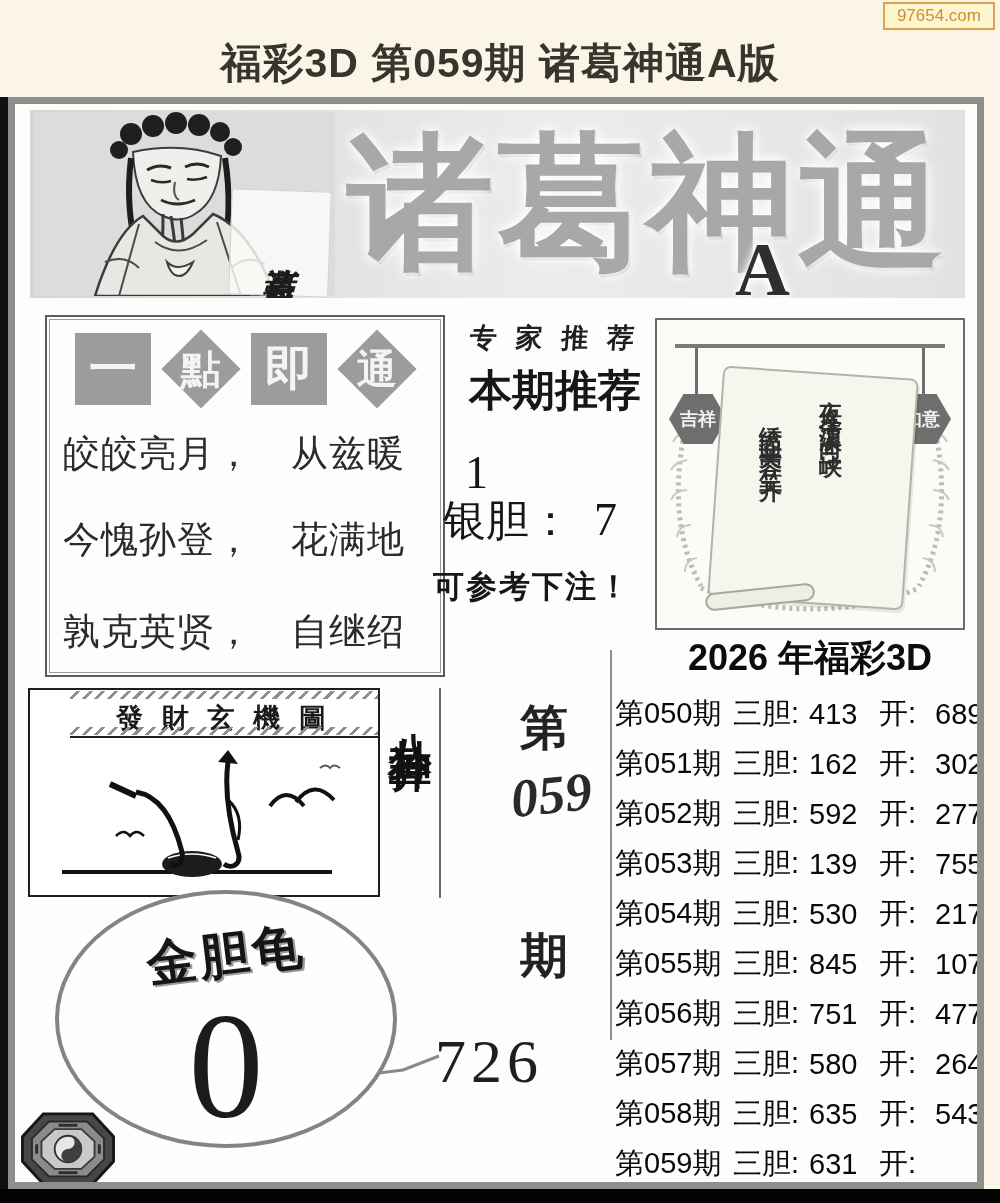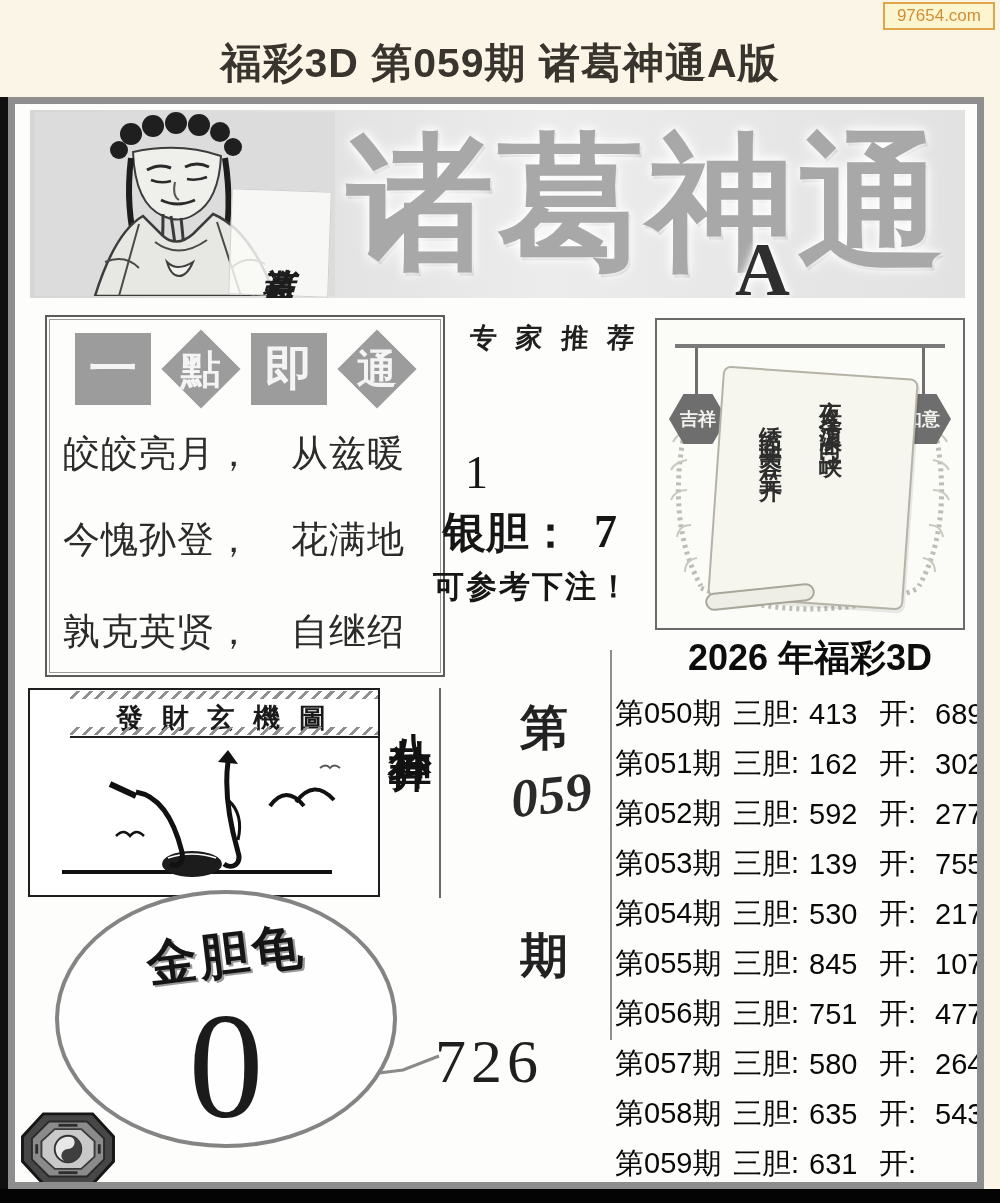--- a/index.html
+++ b/index.html
@@ -83,21 +83,21 @@
     letter-spacing:6px; color:#1f1f1f; transform:skewX(-4deg);
   }
   .rec-current {
     position:absolute; left:422px; top:258px; width:236px; text-align:center;
     font-family:"Liberation Serif", serif; font-weight:bold; font-size:43px; color:#161616;
   }
   .rec-line {
     position:absolute; left:428px; width:230px; display:flex; align-items:baseline;
     font-family:"Liberation Serif", serif; font-size:43px; color:#161616;
   }
-  .rec-gold { top:342px; } .rec-silver { top:400px;font-weight:bold; }
+  .rec-gold { top:342px; } .rec-silver { top:388px; }
   .rec-line .val { margin-left:22px; font-size:46px; }
   .rec-note {
     position:absolute; left:418px; top:462px; width:246px;
     font-family:"Liberation Serif", serif; font-weight:bold; font-size:31px;
     letter-spacing:2px; color:#161616; white-space:nowrap;
   }
   
   .scroll-box {
     position:absolute; left:640px; top:214px; width:310px; height:312px;
     border:2px solid #6a6a6a; background:#fbfbf8; overflow:hidden;
@@ -266,20 +266,21 @@
               <span>通</span>
             </div>
           </div>
       </div>
       <div class="poem-line poem-1">皎皎亮月，　从兹暖</div>
       <div class="poem-line poem-2">今愧孙登，　花满地</div>
       <div class="poem-line poem-3">孰克英贤，　自继绍</div>
     </div>
 
     <div class="rec-expert">专 家 推 荐</div>
+    <div class="rec-current">本期推荐</div>
     <div class="rec-line rec-gold">
       <span class="val">1</span>
     </div>
     <div class="rec-line rec-silver">
       <span>银胆：</span>
       <span class="val">7</span>
     </div>
     <div class="rec-note">可参考下注！</div>
 
     <div class="scroll-box">

